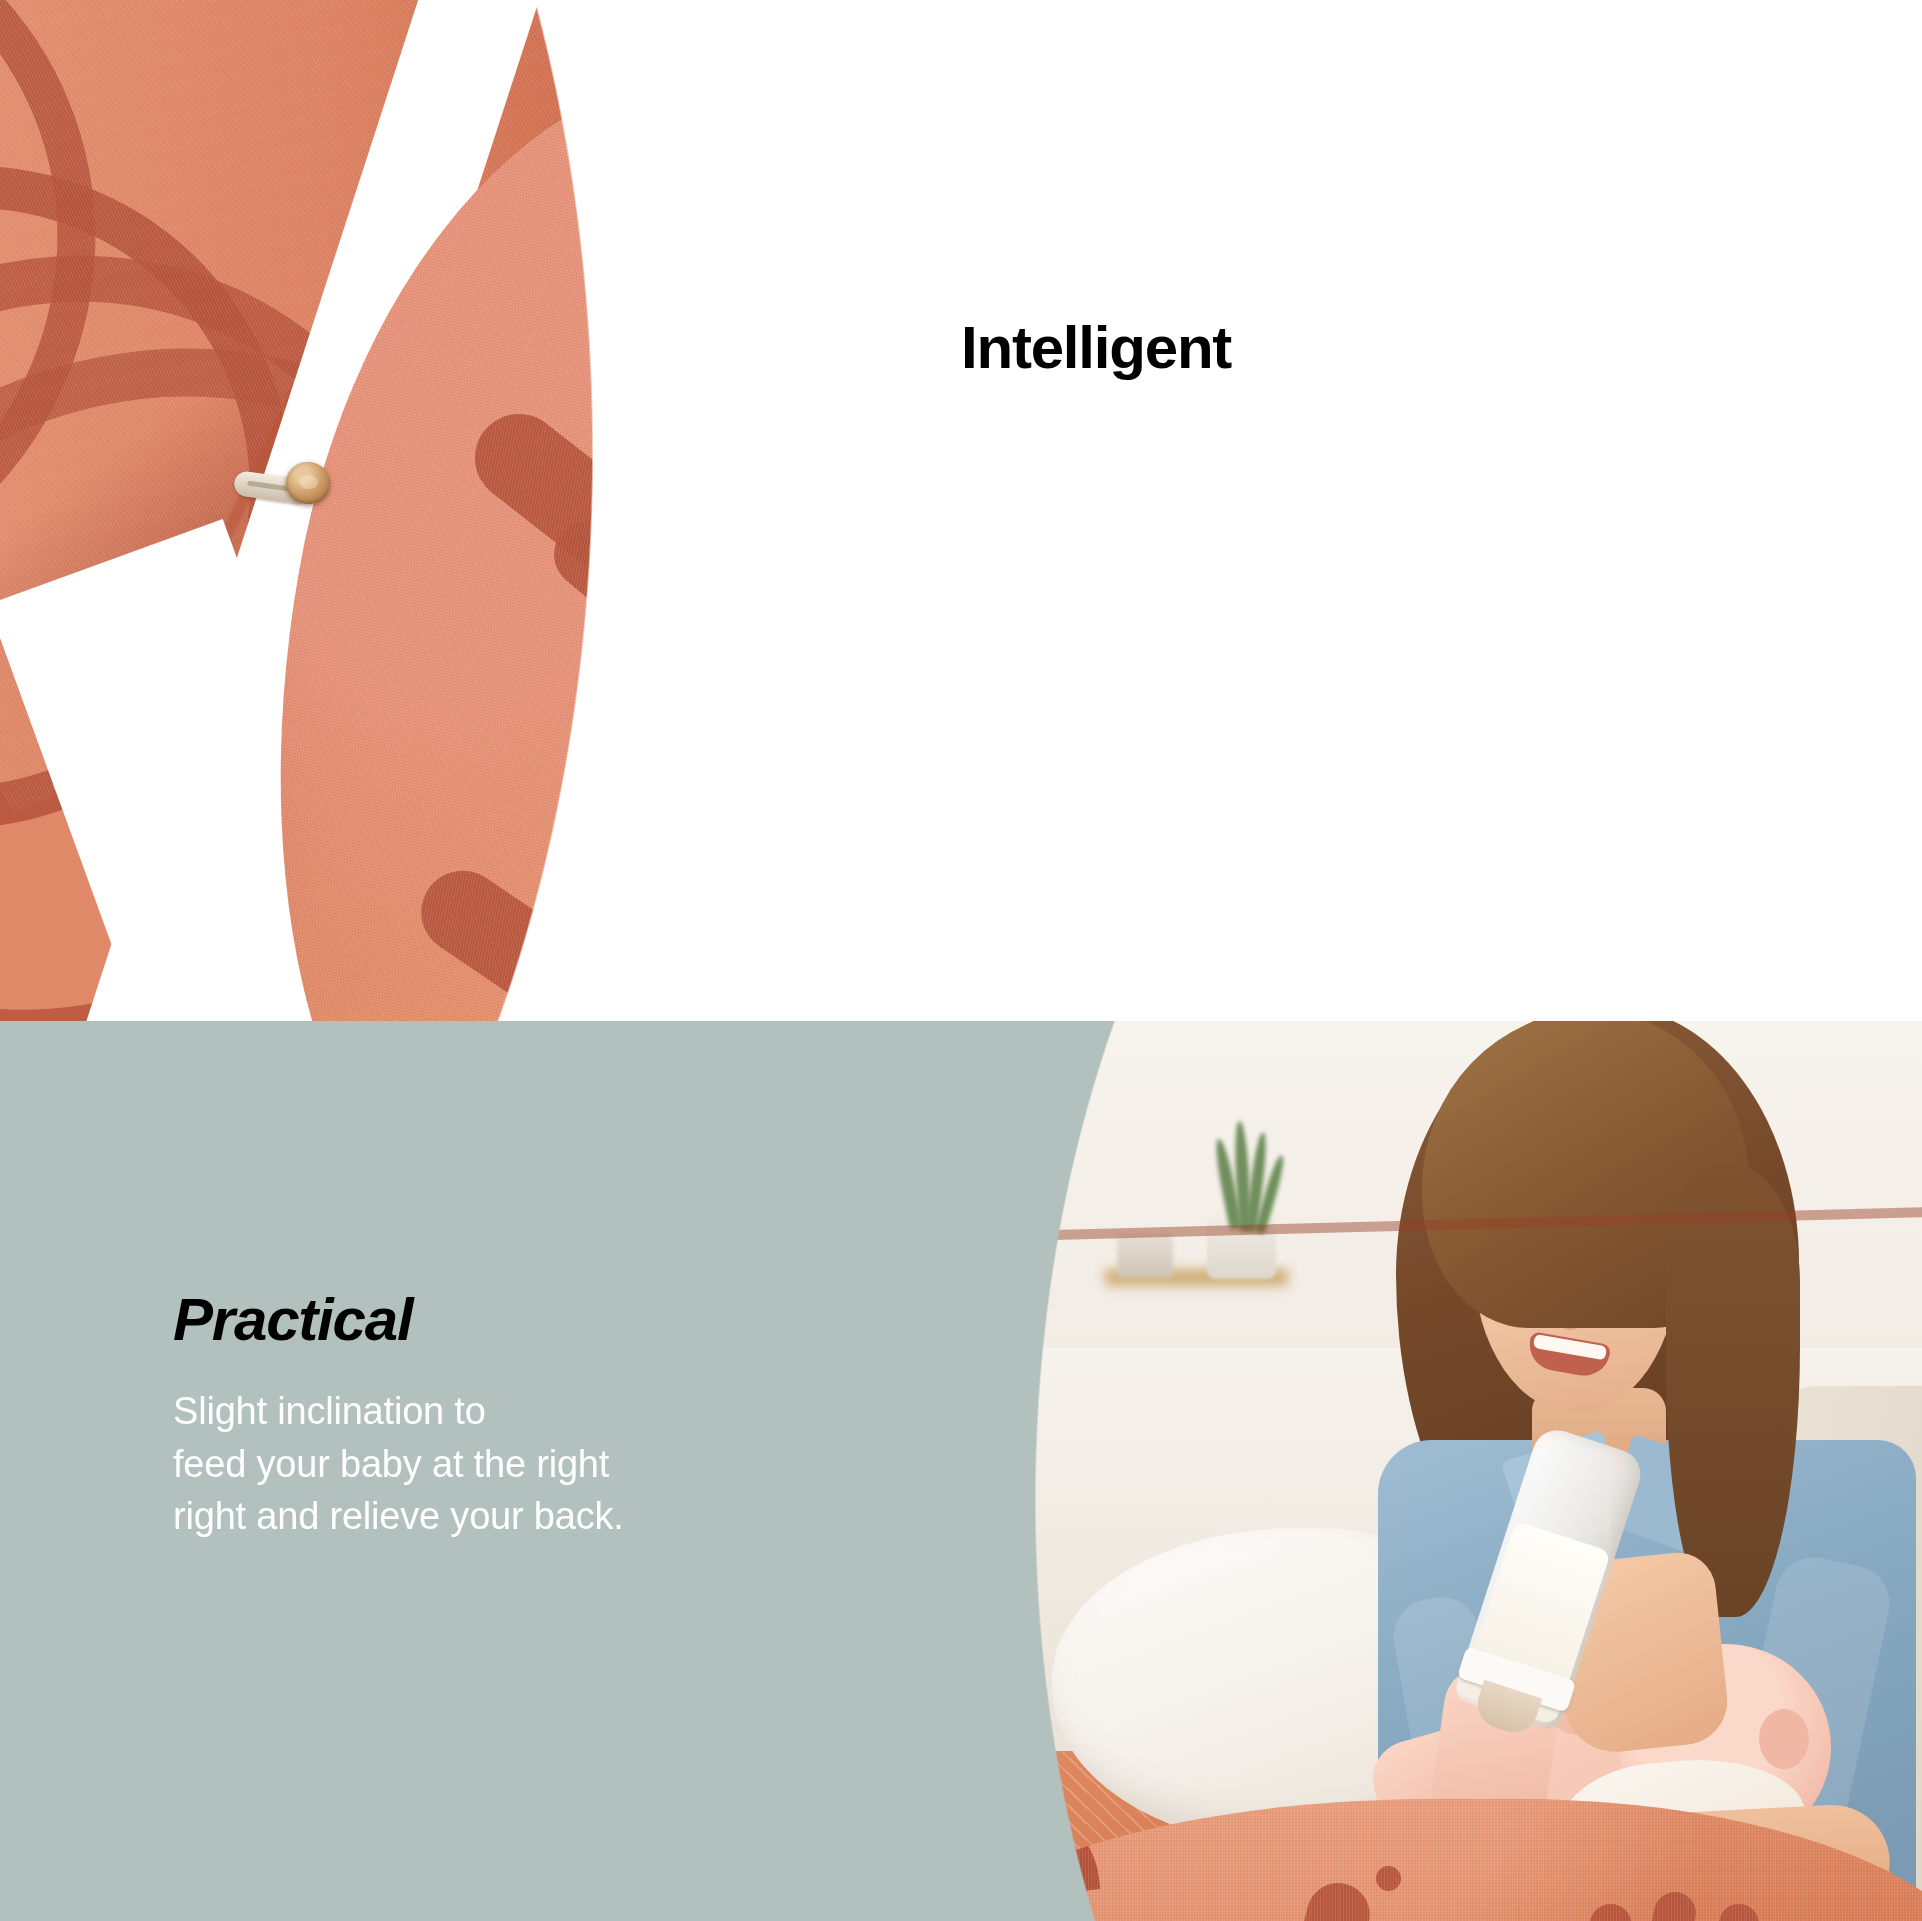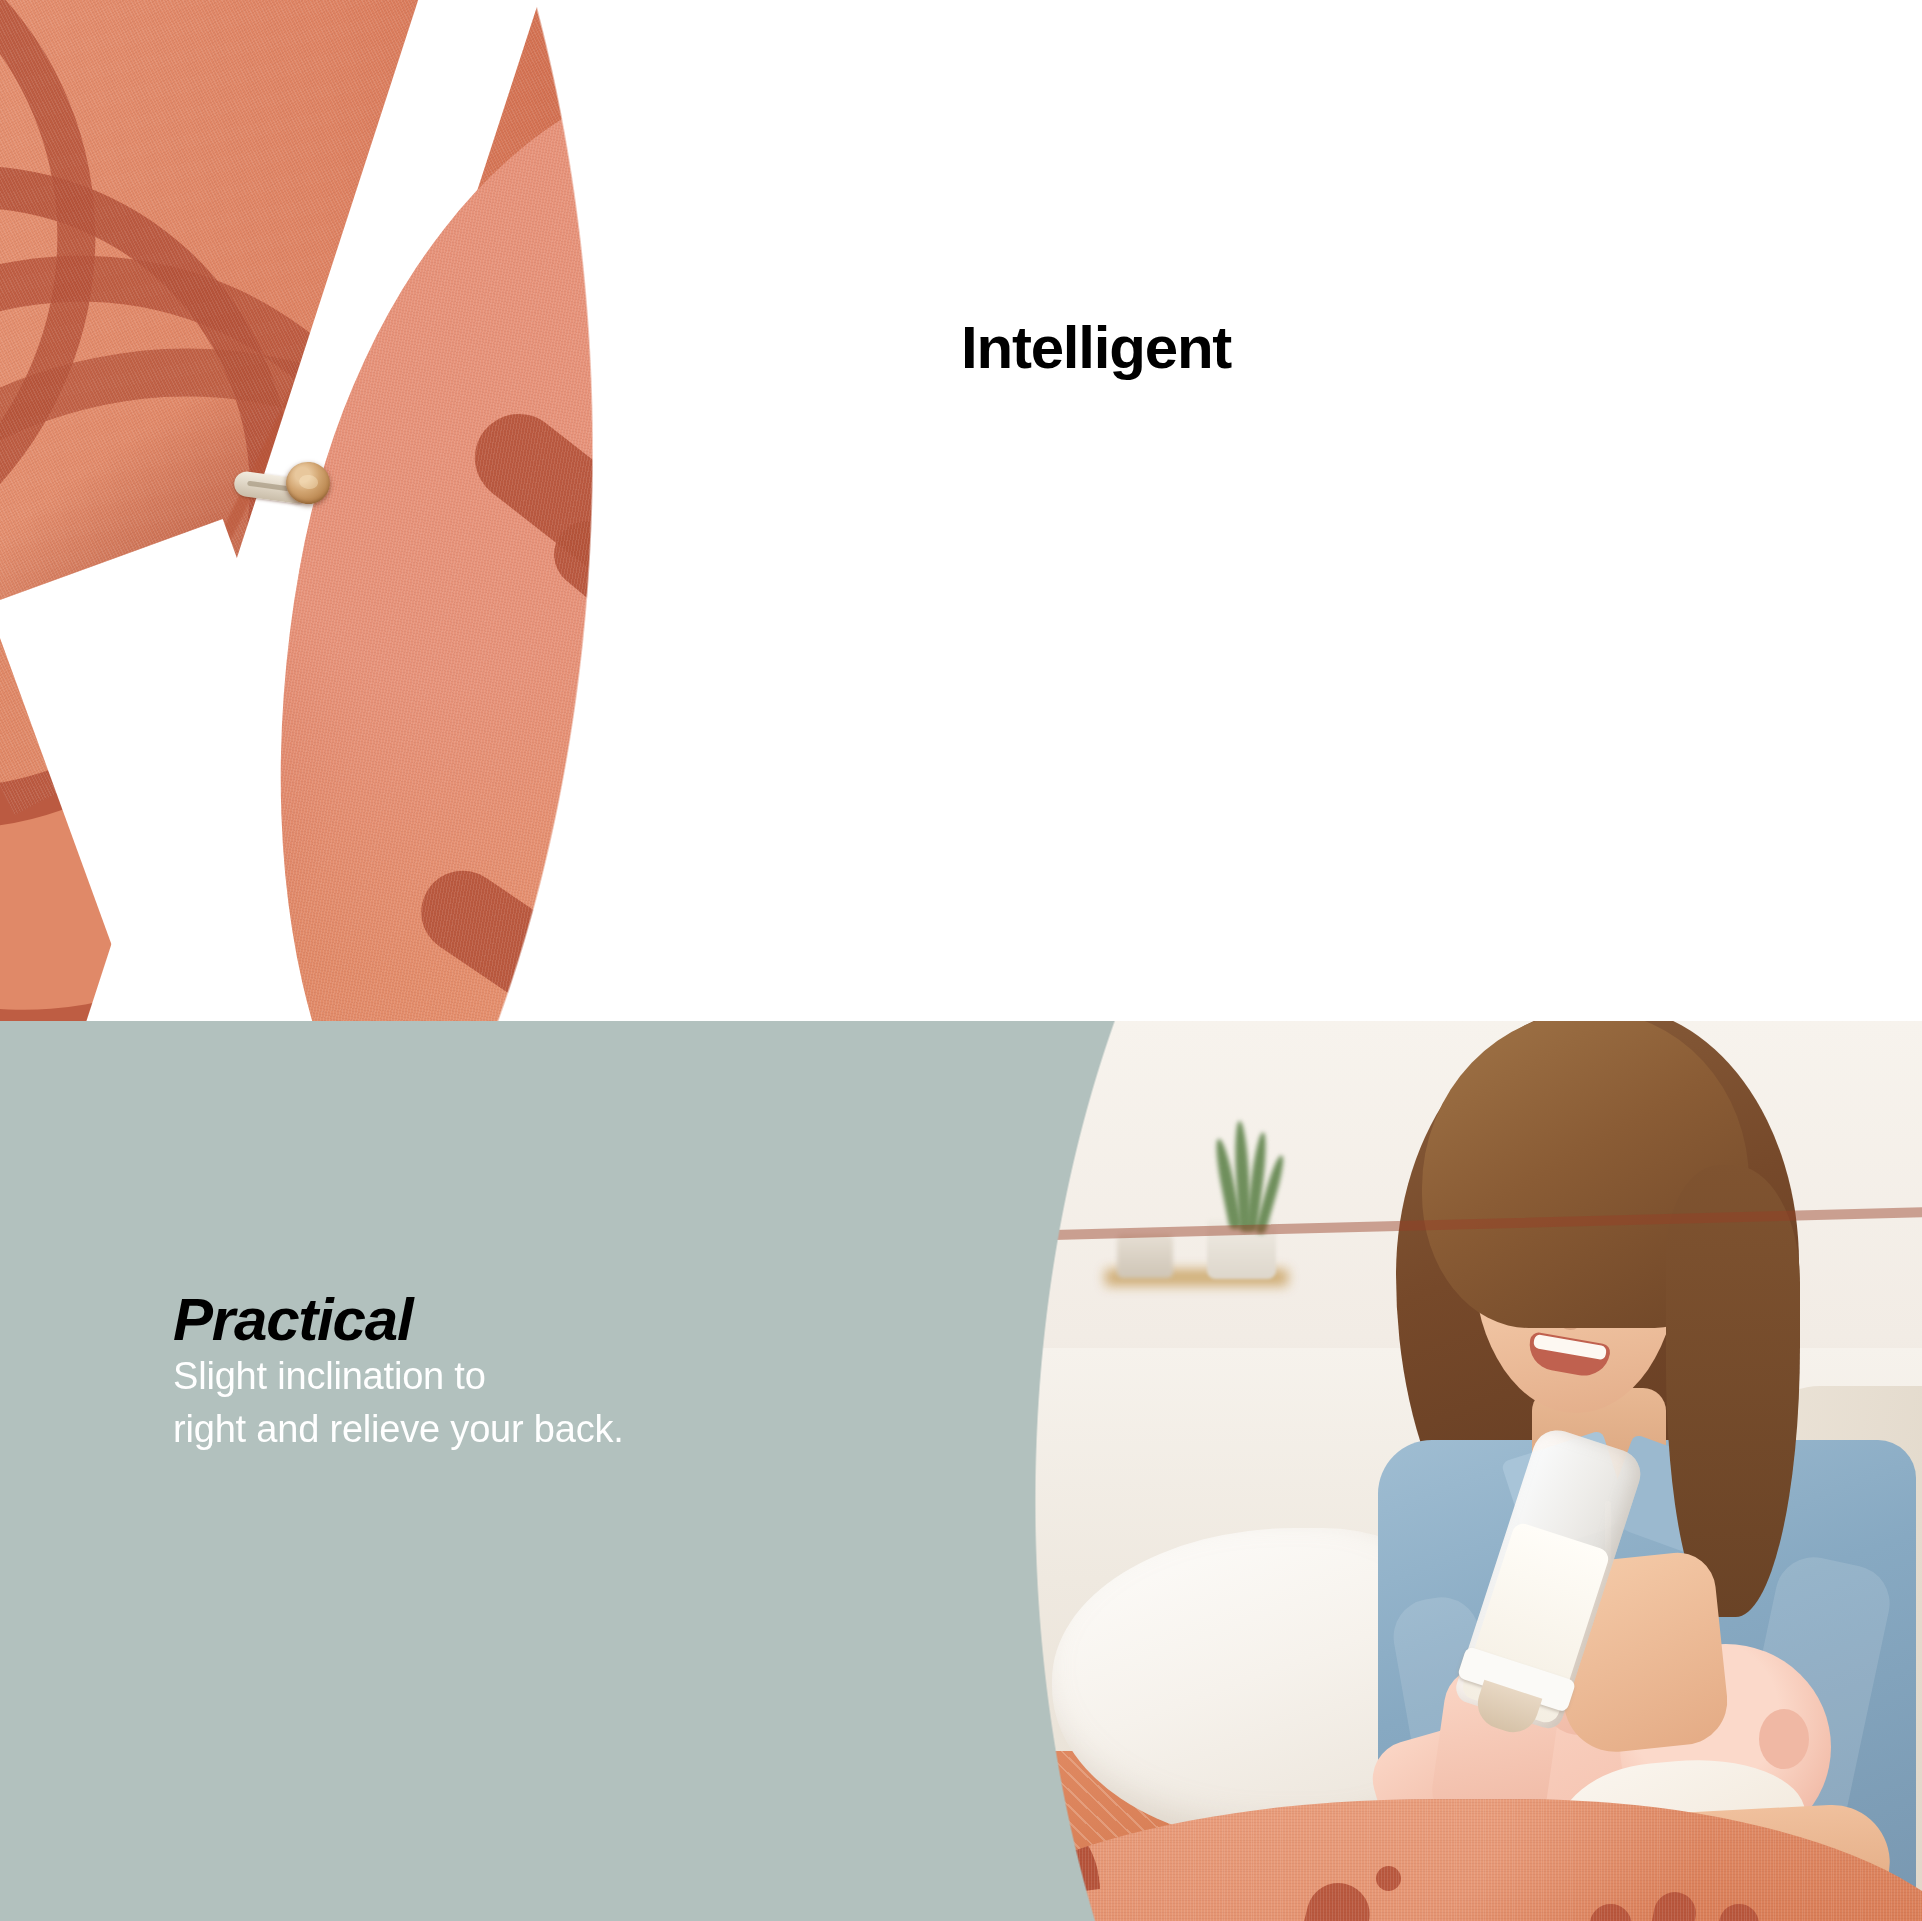--- a/index.html
+++ b/index.html
@@ -140,20 +140,21 @@
     position:absolute; inset:0; background:#b2c1be;
   }
   .text-bottom {
     position:absolute; left:173px; top:268px; width:730px;
   }
   .heading-bottom {
     font-size:60px; font-weight:700; color:#000000;
     letter-spacing:-1.2px; line-height:1.02;font-style:italic;
   }
   .body-bottom {
+    margin-top:35px;
     font-size:38px; line-height:1.38; color:#ffffff;
     font-weight:400; letter-spacing:-0.2px;
   }
 
   
   .photo-lifestyle {
     position:absolute; left:994px; top:0; width:928px; height:900px;
     overflow:hidden;
     -webkit-mask-image:radial-gradient(ellipse 615px 980px at 653px 480px, #000 0 99.3%, transparent 99.6%);
     mask-image:radial-gradient(ellipse 615px 980px at 653px 480px, #000 0 99.3%, transparent 99.6%);
@@ -435,20 +436,21 @@
 </div>
 
 <div class="panel-bottom">
 
   <div class="sage-bg"></div>
 
   <div class="text-bottom">
     <div class="heading-bottom">Practical</div>
     <div class="body-bottom">
       <div>Slight inclination to</div>
+      <div>feed your baby at the right</div>
       <div>right and relieve your back.</div>
     </div>
   </div>
 
   <div class="photo-lifestyle">
 
     <div class="room-wall"></div>
     <div class="shelf softer"></div>
     <div class="jar"></div>
     <div class="pot"></div>

